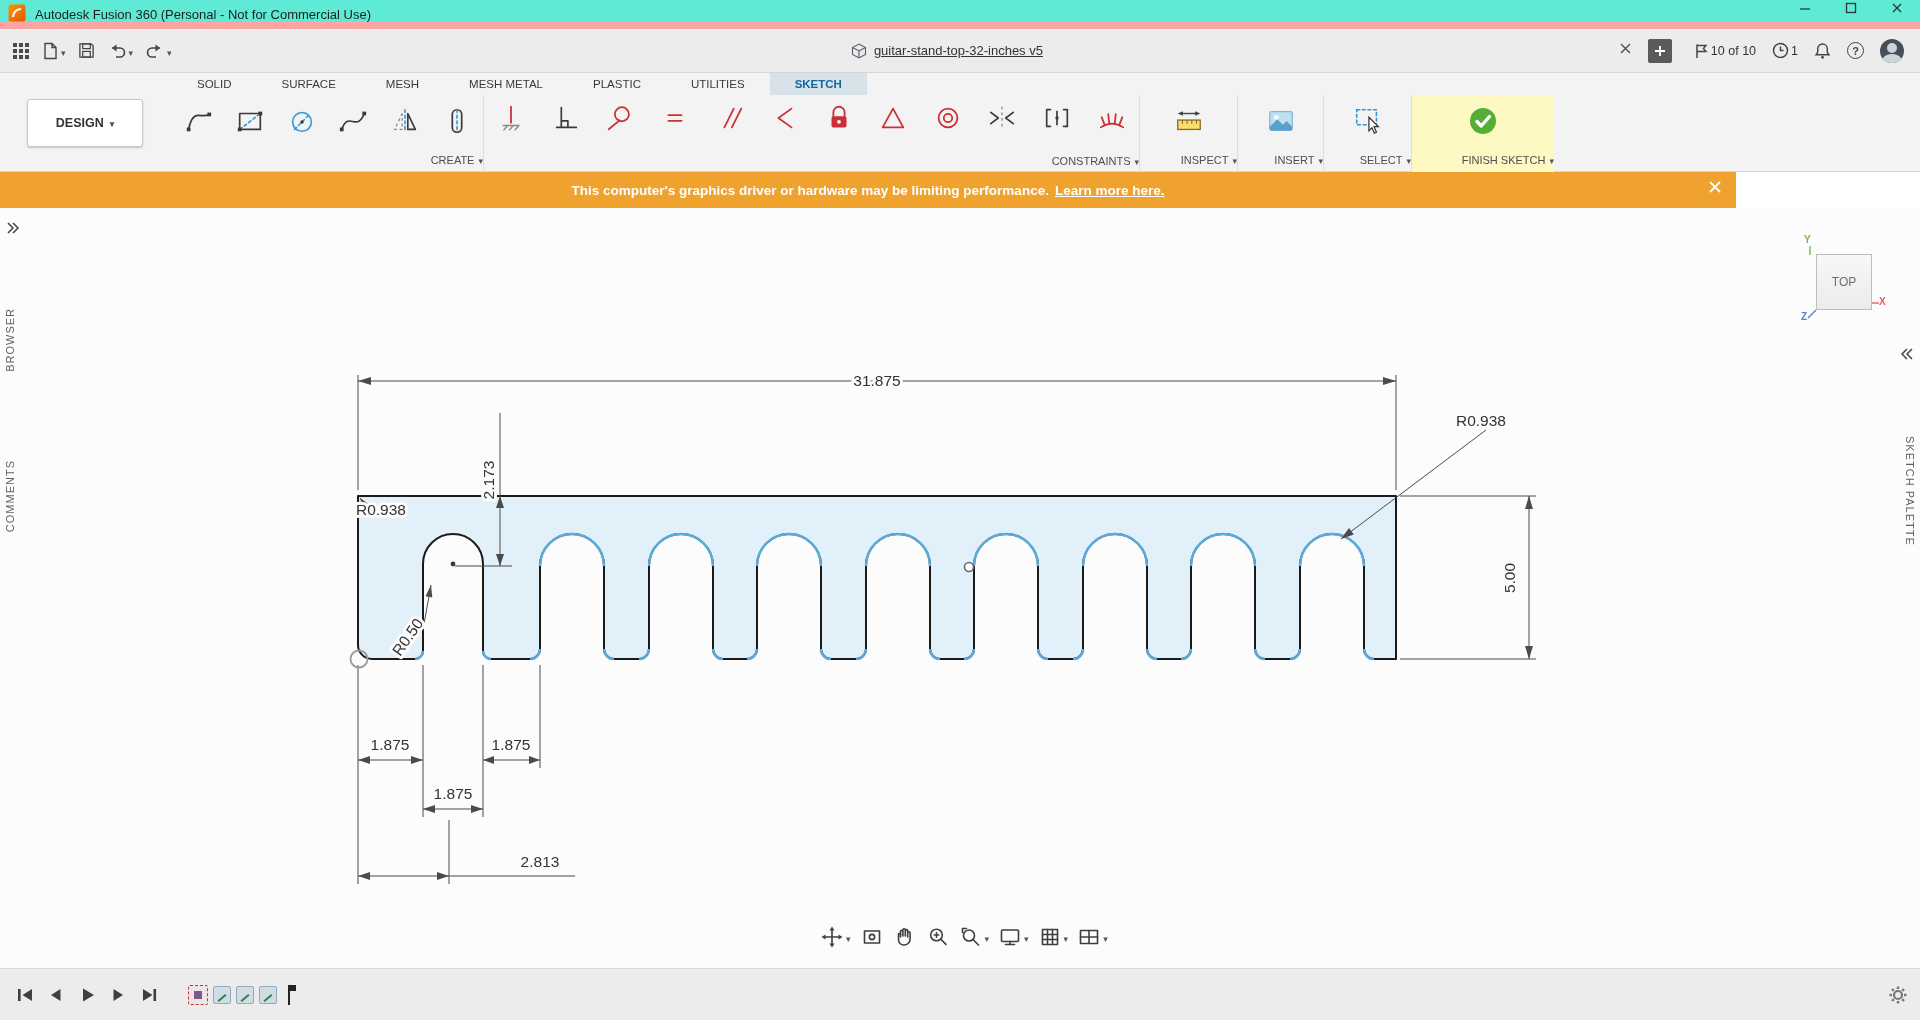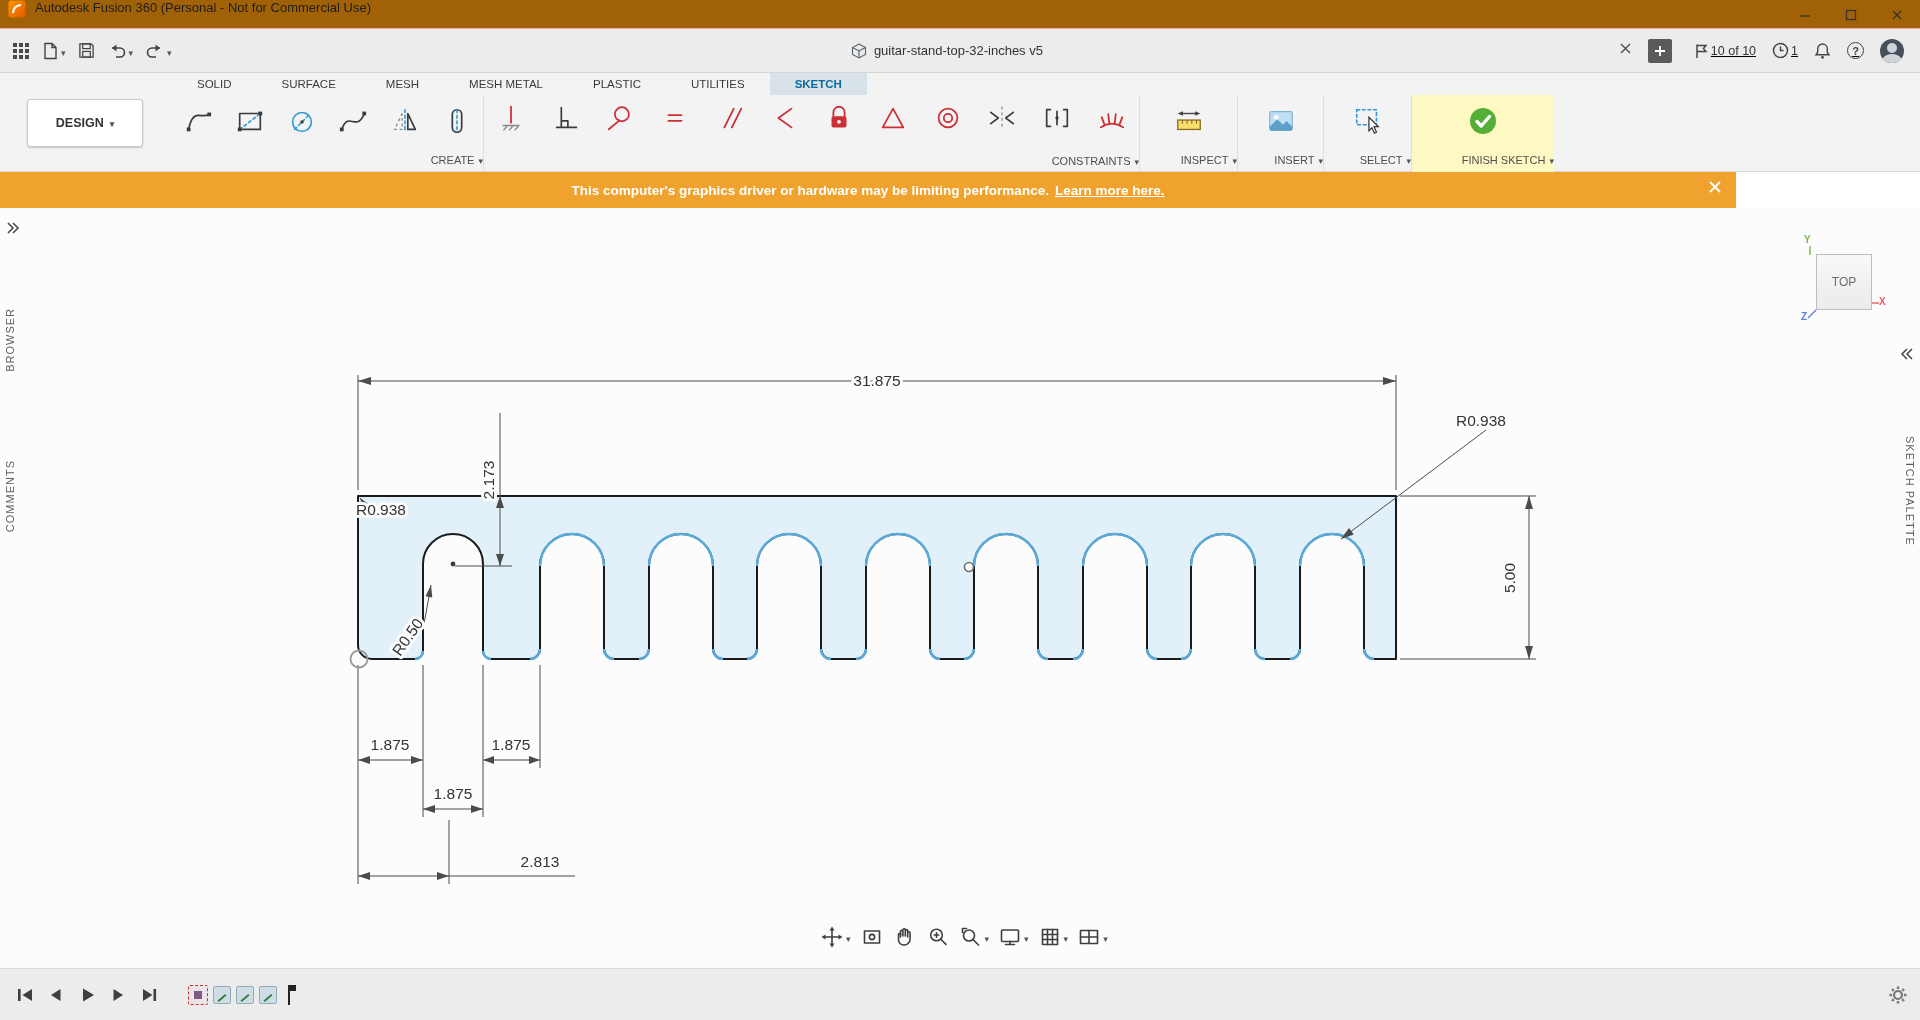--- a/index.html
+++ b/index.html
@@ -1,36 +1,36 @@
 <!DOCTYPE html>
 <html><head>
 <meta charset="utf-8">
 <style>
   *{margin:0;padding:0;box-sizing:border-box;}
   html,body{width:1920px;height:1020px;overflow:hidden;font-family:"Liberation Sans",sans-serif;background:#fff;}
   body{position:relative;}
 
   
-  .titlebar{position:absolute;top:0;left:0;width:1920px;height:29px;background:#a16207;border-bottom:1px solid #fca5a5;display:flex;align-items:flex-start;}
+  .titlebar{position:absolute;top:0;left:0;width:1920px;height:29px;background:#5eead4;border-bottom:7px solid #fca5a5;display:flex;align-items:flex-end;}
   .appicon{width:18px;height:18px;margin-left:8px;}
   .tb-title{margin-left:9px;font-size:13px;color:#1e1e1e;}
   .win-btns{margin-left:auto;display:flex;height:29px;}
   .win-btn{width:46px;height:29px;display:flex;align-items:center;justify-content:center;}
 
   
   .qat{position:absolute;top:29px;left:0;width:1920px;height:44px;background:#ececec;border-bottom:1px solid #d6d6d6;display:flex;align-items:center;}
   .qat-left{display:flex;align-items:center;gap:12px;padding:0 12px;width:252px;}
   .qbtn{display:flex;align-items:center;gap:2px;}
   .qat-doc{flex:1;height:100%;display:flex;align-items:center;justify-content:center;position:relative;}
   .doc-wrap{display:flex;align-items:center;gap:7px;}
-  .doc-title{font-size:13px;color:#333;}
+  .doc-title{font-size:13px;color:#333;text-decoration:underline;}
   .doc-close{position:absolute;right:10px;top:12px;}
   .qat-plus{width:36px;height:44px;display:flex;align-items:center;justify-content:center;}
   .plus-tile{width:24px;height:24px;background:#5a5a5a;border-radius:2px;display:flex;align-items:center;justify-content:center;}
-  .qat-right{display:flex;align-items:center;gap:16px;padding:0 16px;text-decoration:underline;}
+  .qat-right{display:flex;align-items:center;gap:16px;padding:0 16px;}
   .qtext{font-size:12.5px;color:#333;}
   .help-chip{width:17px;height:17px;border:1.6px solid #444;border-radius:50%;display:flex;align-items:center;justify-content:center;font-size:11px;font-weight:bold;color:#444;}
   .help-chip::before{content:"?";}
   .avatar{width:24px;height:24px;border-radius:50%;background:#45505a;position:relative;overflow:hidden;}
   .avatar::before{content:"";position:absolute;left:7px;top:4px;width:10px;height:10px;border-radius:50%;background:#cdd5da;}
   .avatar::after{content:"";position:absolute;left:2px;top:15px;width:20px;height:14px;border-radius:50%;background:#cdd5da;}
 
   
   .ribbon{position:absolute;top:73px;left:0;width:1920px;height:99px;background:#f3f3f3;border-bottom:1px solid #d8d8d8;}
   .workspace-cell{position:absolute;left:0;top:0;width:170px;height:99px;display:flex;align-items:center;justify-content:center;}

